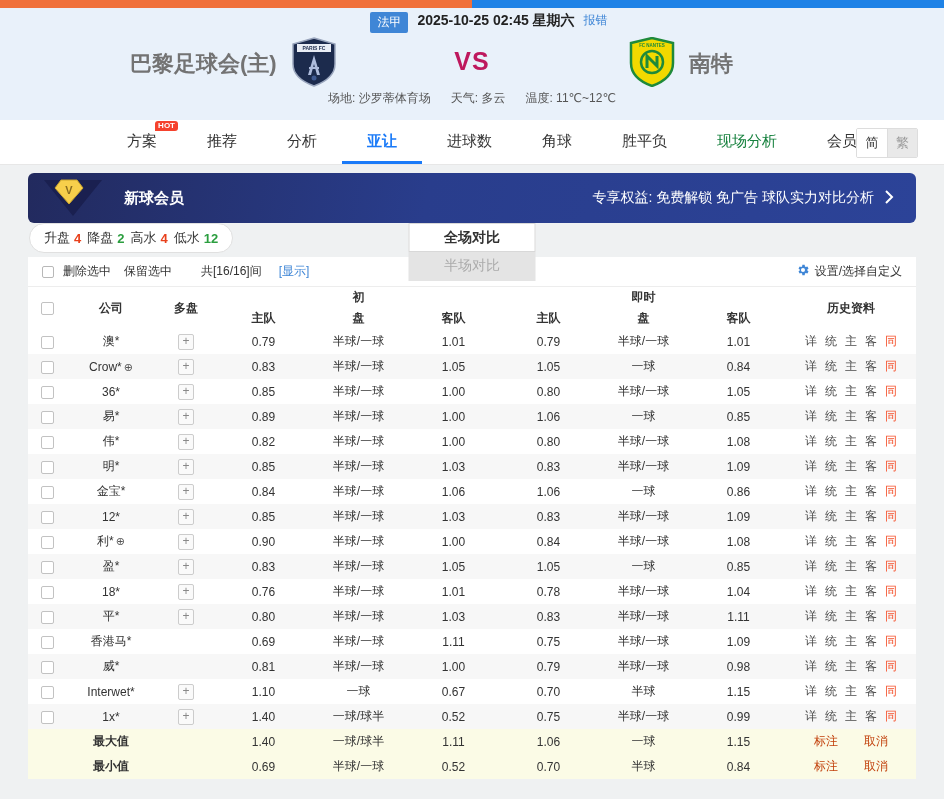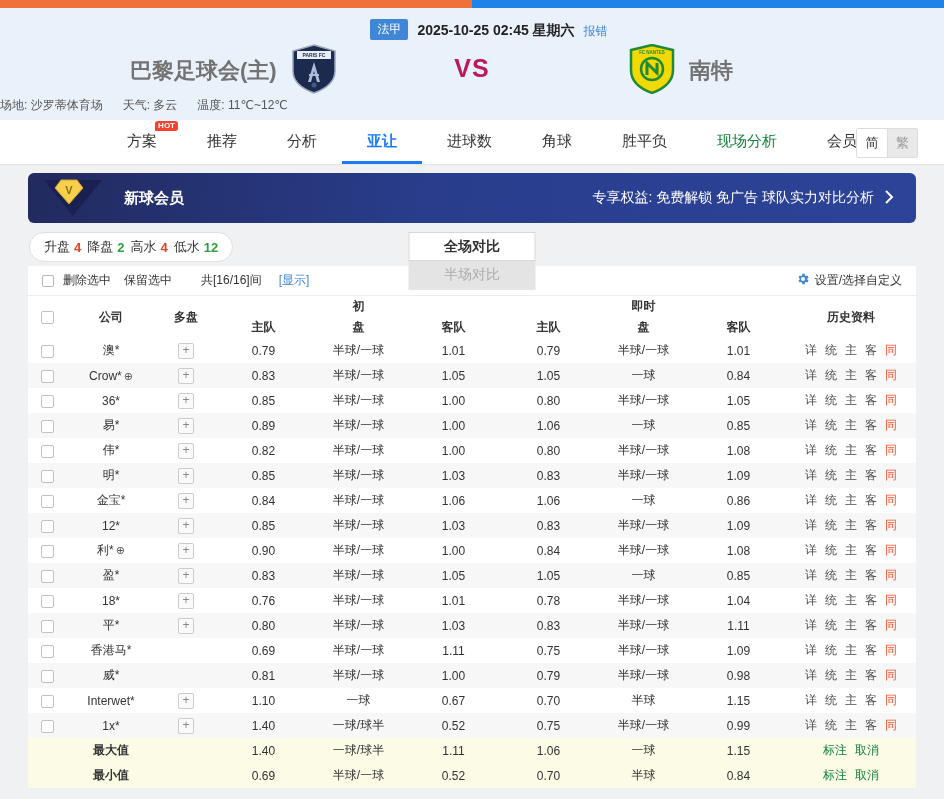--- a/index.html
+++ b/index.html
@@ -4,31 +4,31 @@
 <style>
   * { margin:0; padding:0; box-sizing:border-box; }
   html,body { width:944px; height:799px; overflow:hidden; }
   body { font-family:"Liberation Sans","DejaVu Sans",sans-serif; background:#eff1f2; color:#333; }
 
   
   .topbar { height:8px; background:linear-gradient(to right,#f0703a 0,#f0703a 50%,#1e82e6 50%,#1e82e6 100%); }
 
   
   .match-header { height:112px; background:#e9f1fa; }
-  .meta-row { display:flex; justify-content:center; align-items:flex-end; gap:9px; padding-top:11px;margin-left:34px; }
+  .meta-row { display:flex; justify-content:center; align-items:flex-start; gap:9px; padding-top:4px;margin-left:34px; }
   .league-badge { background:#3f86d6; color:#fff; font-size:12px; padding:2px 7px; border-radius:2px; cursor:pointer; }
   .match-time { font-weight:bold; color:#222; font-size:14px; }
   .report-link { color:#3f86d6; font-size:12px; cursor:pointer; }
   .teams-row { position:relative; height:54px; margin-top:2px; }
   .team { position:absolute; top:2px; display:flex; align-items:center; gap:13px; }
   .team.home { left:130px; }
   .team.away { left:628px; }
   .team-name { font-size:22px; font-weight:bold; color:#737373; }
   .vs { position:absolute; left:0; right:0; top:12px; text-align:center; font-size:25px; font-weight:bold; color:#be185d; letter-spacing:1px; }
-  .venue-row { display:flex; gap:20px; font-size:12px; color:#555; margin-top:1px; }
+  .venue-row { display:flex; justify-content:center; gap:20px; font-size:12px; color:#555; margin-top:1px; }
 
   
   .nav-bar { height:45px; background:#fff; border-bottom:1px solid #e7e7e7; position:relative; }
   .tabs { display:flex; margin-left:102px; height:44px; }
   .tab { position:relative; font-size:15px; color:#333; padding:0 25px; line-height:42px; cursor:pointer; white-space:nowrap; }
   .tab.active { color:#1a7af8; font-weight:bold; border-bottom:3px solid #1a7af8; }
   .tab.hl { color:#15803d; }
   .hot-badge { position:absolute; top:1px; right:4px; background:#f5422d; color:#fff; font-size:8px; font-style:normal; font-weight:bold; padding:1px 3px; border-radius:3px 3px 3px 0; line-height:1; }
   .lang-toggle { position:absolute; right:26px; top:8px; display:flex; border:1px solid #ddd; border-radius:2px; overflow:hidden; }
   .lang { width:30px; height:28px; line-height:28px; text-align:center; font-size:13px; cursor:pointer; background:#fff; color:#333; }
@@ -38,21 +38,21 @@
 
   
   .vip-banner { margin-top:8px; height:50px; border-radius:6px; background:linear-gradient(100deg,#222a5e 0%,#293d8c 45%,#2c4398 100%); display:flex; align-items:center; justify-content:space-between; padding-right:22px; color:#fff; cursor:pointer; position:relative; overflow:hidden; }
   .vip-left { display:flex; align-items:center; height:100%; }
   .vip-tri { width:0; height:0; border-left:29px solid transparent; border-right:29px solid transparent; border-top:36px solid #1a2050; margin-left:16px; position:relative; }
   .vip-diamond { position:absolute; left:26px; top:6px; }
   .vip-title { font-size:15px; font-weight:bold; margin-left:22px; }
   .vip-right { display:flex; align-items:center; gap:10px; font-size:14px; }
 
   
-  .filter-row { margin-top:9px; height:30px; position:relative; }
+  .filter-row { height:30px; position:relative; }
   .stats-pill { position:absolute; left:1px; top:0; height:30px; border:1px solid #e0e0e0; border-radius:15px; background:#fff; display:flex; align-items:center; gap:6px; padding:0 14px; font-size:13px; }
   .stat-item { display:flex; gap:4px; align-items:center; }
   .stat-label { color:#333; }
   .stat-value { font-weight:bold; }
   .toggle-group { position:absolute; left:50%; transform:translateX(-50%); top:0; display:flex; background:#e4e4e4;flex-direction:column; }
   .toggle { width:127px; height:29px; line-height:27px; text-align:center; font-size:14px; cursor:pointer; }
   .toggle.active { background:#fff; border:1px solid #d8d8d8; font-weight:bold; color:#333; }
   .toggle.inactive { color:#ababab; }
 
   
@@ -70,21 +70,21 @@
   tbody td { height:25px; text-align:center; color:#333; }
   tbody tr.alt { background:#f7f7f7; }
   tr.summary { background:#fbfbe6; }
   .sum-label { font-weight:bold; }
   .cb { display:inline-block; width:13px; height:13px; border:1px solid #c2c2c2; border-radius:2px; background:#fff; vertical-align:middle; cursor:pointer; }
   .plus { display:inline-block; width:16px; height:16px; line-height:13px; border:1px solid #ccc; background:#fafafa; color:#888; font-size:12px; border-radius:2px; cursor:pointer; }
   .company-cell span.cname { cursor:pointer; }
   .cicon { color:#555; font-size:11px; margin-left:2px; }
   .hlink { color:#4a4a4a; margin:0 4px; cursor:pointer; }
   .hlink.same { color:#f5532e; }
-  .slink { color:#15803d; margin:0 4px; cursor:pointer; }
+  .slink { color:#c2410c; margin:0 13px; cursor:pointer; }
 </style>
 </head>
 <body>
 
 <div class="topbar"></div>
 
 <header class="match-header">
   <div class="meta-row">
     <span class="league-badge">法甲</span>
     <span class="match-time">2025-10-25 02:45 星期六</span>

